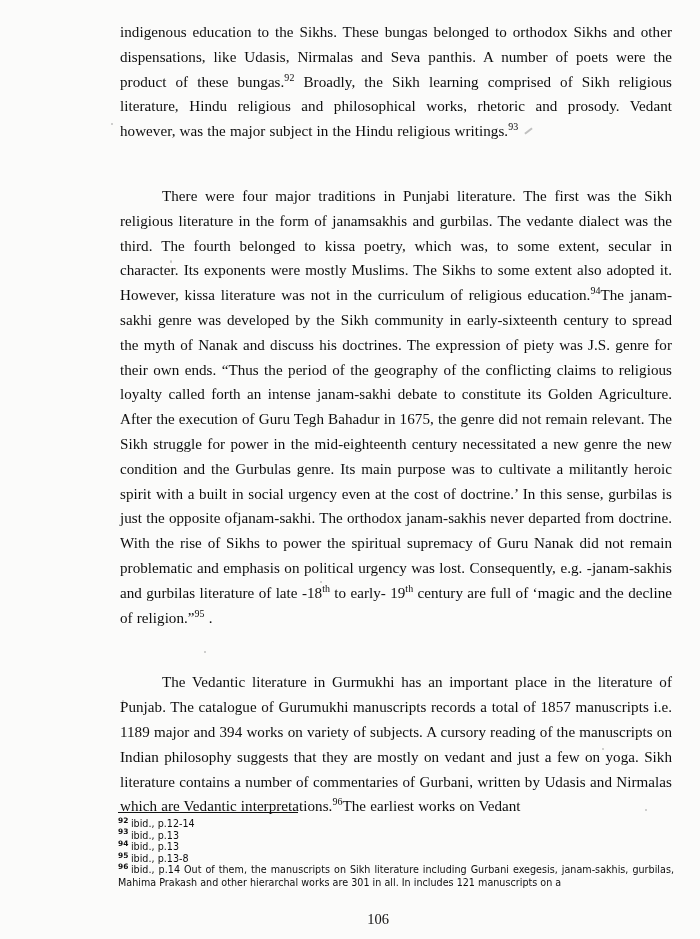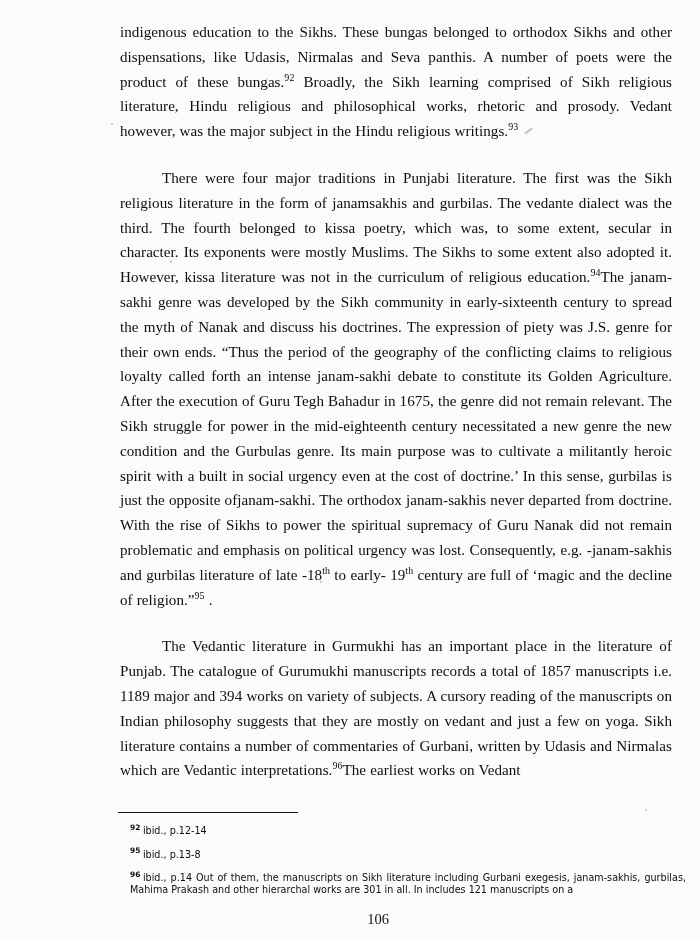--- a/index.html
+++ b/index.html
@@ -40,21 +40,21 @@
     text-align: justify;
     text-justify: inter-word;
     margin: 0 0 0 0;
     letter-spacing: 0.04px;
     word-spacing: 0.3px;
   }
   .para.indented {
     text-indent: 42px;
   }
   .para.gap {
-    margin-top: 22px;
+    margin-top: 40px;
   }
 
   sup {
     font-size: 0.66em;
     vertical-align: super;
     line-height: 0;
   }
 
   
   .footnote-block {
@@ -67,21 +67,21 @@
     width: 180px;
     height: 0;
     border-top: 1.4px solid #111;
     margin: 0 0 5px 0;
   }
   .footnote {
     font-family: "DejaVu Sans", sans-serif;
     font-size: 9.6px;
     line-height: 11.6px;
     color: #0d0d0d;
-    margin: 12px;
+    margin: 0;
     letter-spacing: 0.01px;
   }
   .footnote sup {
     font-size: 0.78em;
     font-weight: bold;
     margin-right: 2.5px;
   }
   .footnote.wrap {
     width: 556px;
     text-align: justify;
@@ -127,20 +127,22 @@
   <div class="body-column">
     <p class="para">indigenous education to the Sikhs. These bungas belonged to orthodox Sikhs and other dispensations, like Udasis, Nirmalas and Seva panthis. A number of poets were the product of these bungas.<sup>92</sup> Broadly, the Sikh learning comprised of Sikh religious literature, Hindu religious and philosophical works, rhetoric and prosody. Vedant however, was the major subject in the Hindu religious writings.<sup>93</sup></p>
     <p class="para indented gap">There were four major traditions in Punjabi literature. The first was the Sikh religious literature in the form of janamsakhis and gurbilas. The vedante dialect was the third. The fourth belonged to kissa poetry, which was, to some extent, secular in character. Its exponents were mostly Muslims. The Sikhs to some extent also adopted it. However, kissa literature was not in the curriculum of religious education.<sup>94</sup>The janam-sakhi genre was developed by the Sikh community in early-sixteenth century to spread the myth of Nanak and discuss his doctrines. The expression of piety was J.S. genre for their own ends. “Thus the period of the geography of the conflicting claims to religious loyalty called forth an intense janam-sakhi debate to constitute its Golden Agriculture. After the execution of Guru Tegh Bahadur in 1675, the genre did not remain relevant. The Sikh struggle for power in the mid-eighteenth century necessitated a new genre the new condition and the Gurbulas genre. Its main purpose was to cultivate a militantly heroic spirit with a built in social urgency even at the cost of doctrine.’ In this sense, gurbilas is just the opposite ofjanam-sakhi. The orthodox janam-sakhis never departed from doctrine. With the rise of Sikhs to power the spiritual supremacy of Guru Nanak did not remain problematic and emphasis on political urgency was lost. Consequently, e.g. -janam-sakhis and gurbilas literature of late -18<sup>th</sup> to early- 19<sup>th</sup> century  are full of ‘magic and the decline of religion.”<sup>95</sup> .</p>
     <p class="para indented gap">The Vedantic literature in Gurmukhi has an important place in the literature of Punjab. The catalogue of Gurumukhi manuscripts records a total of 1857 manuscripts i.e. 1189 major and 394 works on variety of subjects. A cursory reading of the manuscripts on Indian philosophy suggests that they are mostly on vedant and just a few on yoga. Sikh literature contains a number of commentaries of Gurbani, written by Udasis and Nirmalas which are Vedantic interpretations.<sup>96</sup>The earliest works on Vedant</p>
   </div>
 
   <div class="footnote-block">
     <div class="footnote-rule"></div>
     <div>
         <div class="footnote"><sup>92</sup><span>ibid., p.12-14</span></div>
+        <div class="footnote"><sup>93</sup><span>ibid., p.13</span></div>
+        <div class="footnote"><sup>94</sup><span>ibid., p.13</span></div>
         <div class="footnote"><sup>95</sup><span>ibid., p.13-8</span></div>
         <div class="footnote wrap"><sup>96</sup><span>ibid., p.14 Out of them, the manuscripts on Sikh literature including Gurbani exegesis, janam-sakhis, gurbilas, Mahima Prakash and other hierarchal works are 301 in all. In includes 121 manuscripts on a</span></div>
       </div>
   </div>
 
   <div class="page-number">106</div>
 
 </div>
 
 </body></html>

